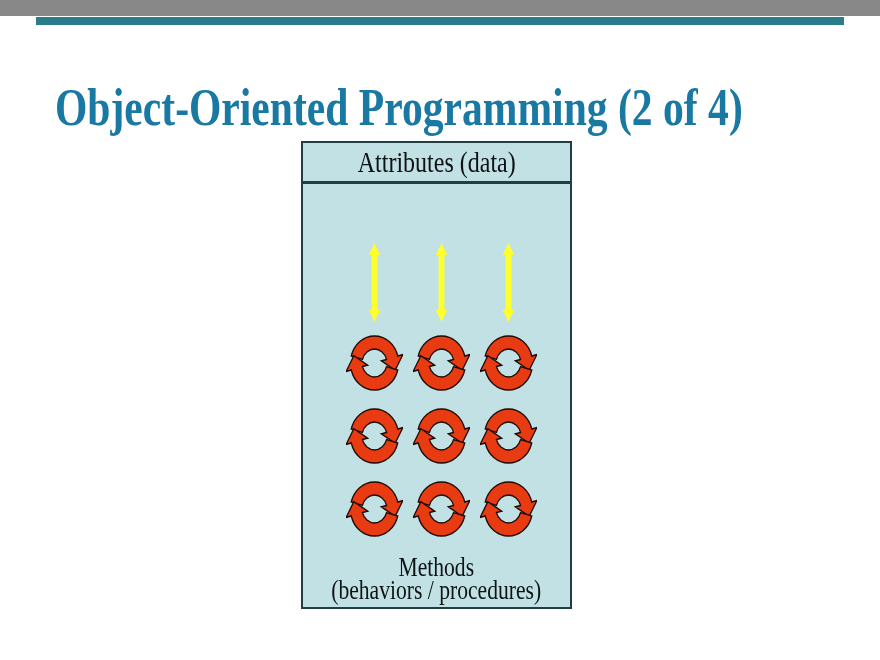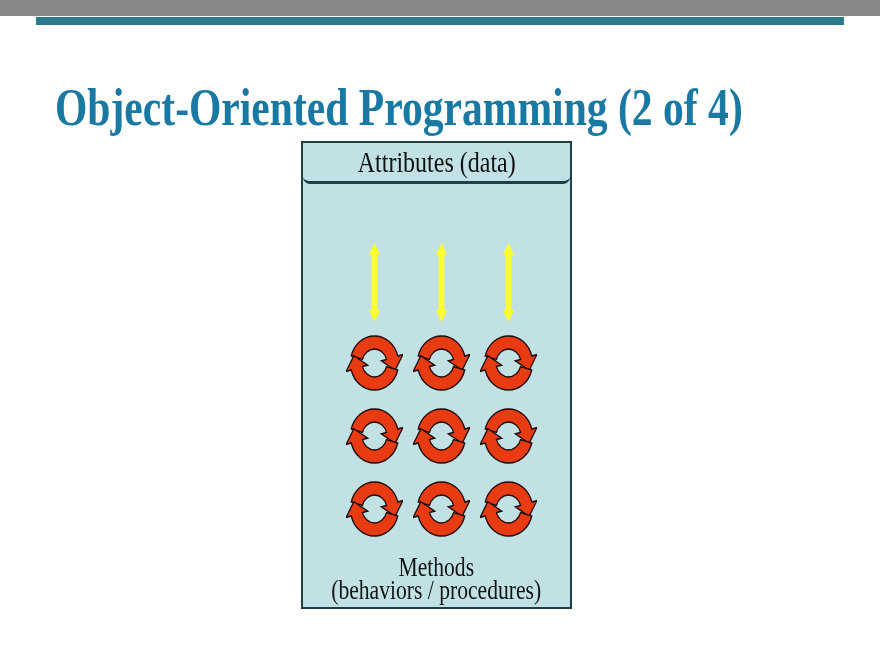--- a/index.html
+++ b/index.html
@@ -32,21 +32,20 @@
   }
   .obj-header{
     height:48px;line-height:48px;text-align:center;
     font-size:36px;color:#0d1214;
     border-bottom:2px solid var(--box-border,#1F3E45);
   }
   .obj-attr{
     height:38px;line-height:38px;text-align:center;
     font-size:30px;color:#0d1214;
     border-bottom:3px solid var(--box-border,#1F3E45);
-    border-radius:7px;
   }
   .squeeze{
     display:inline-block;white-space:nowrap;
     transform:scaleX(0.8);transform-origin:50% 50%;
   }
   .arrows-row{
     position:absolute;top:100px;left:5px;width:267px;
     display:flex;justify-content:center;gap:54px;
   }
   .icon-grid{

